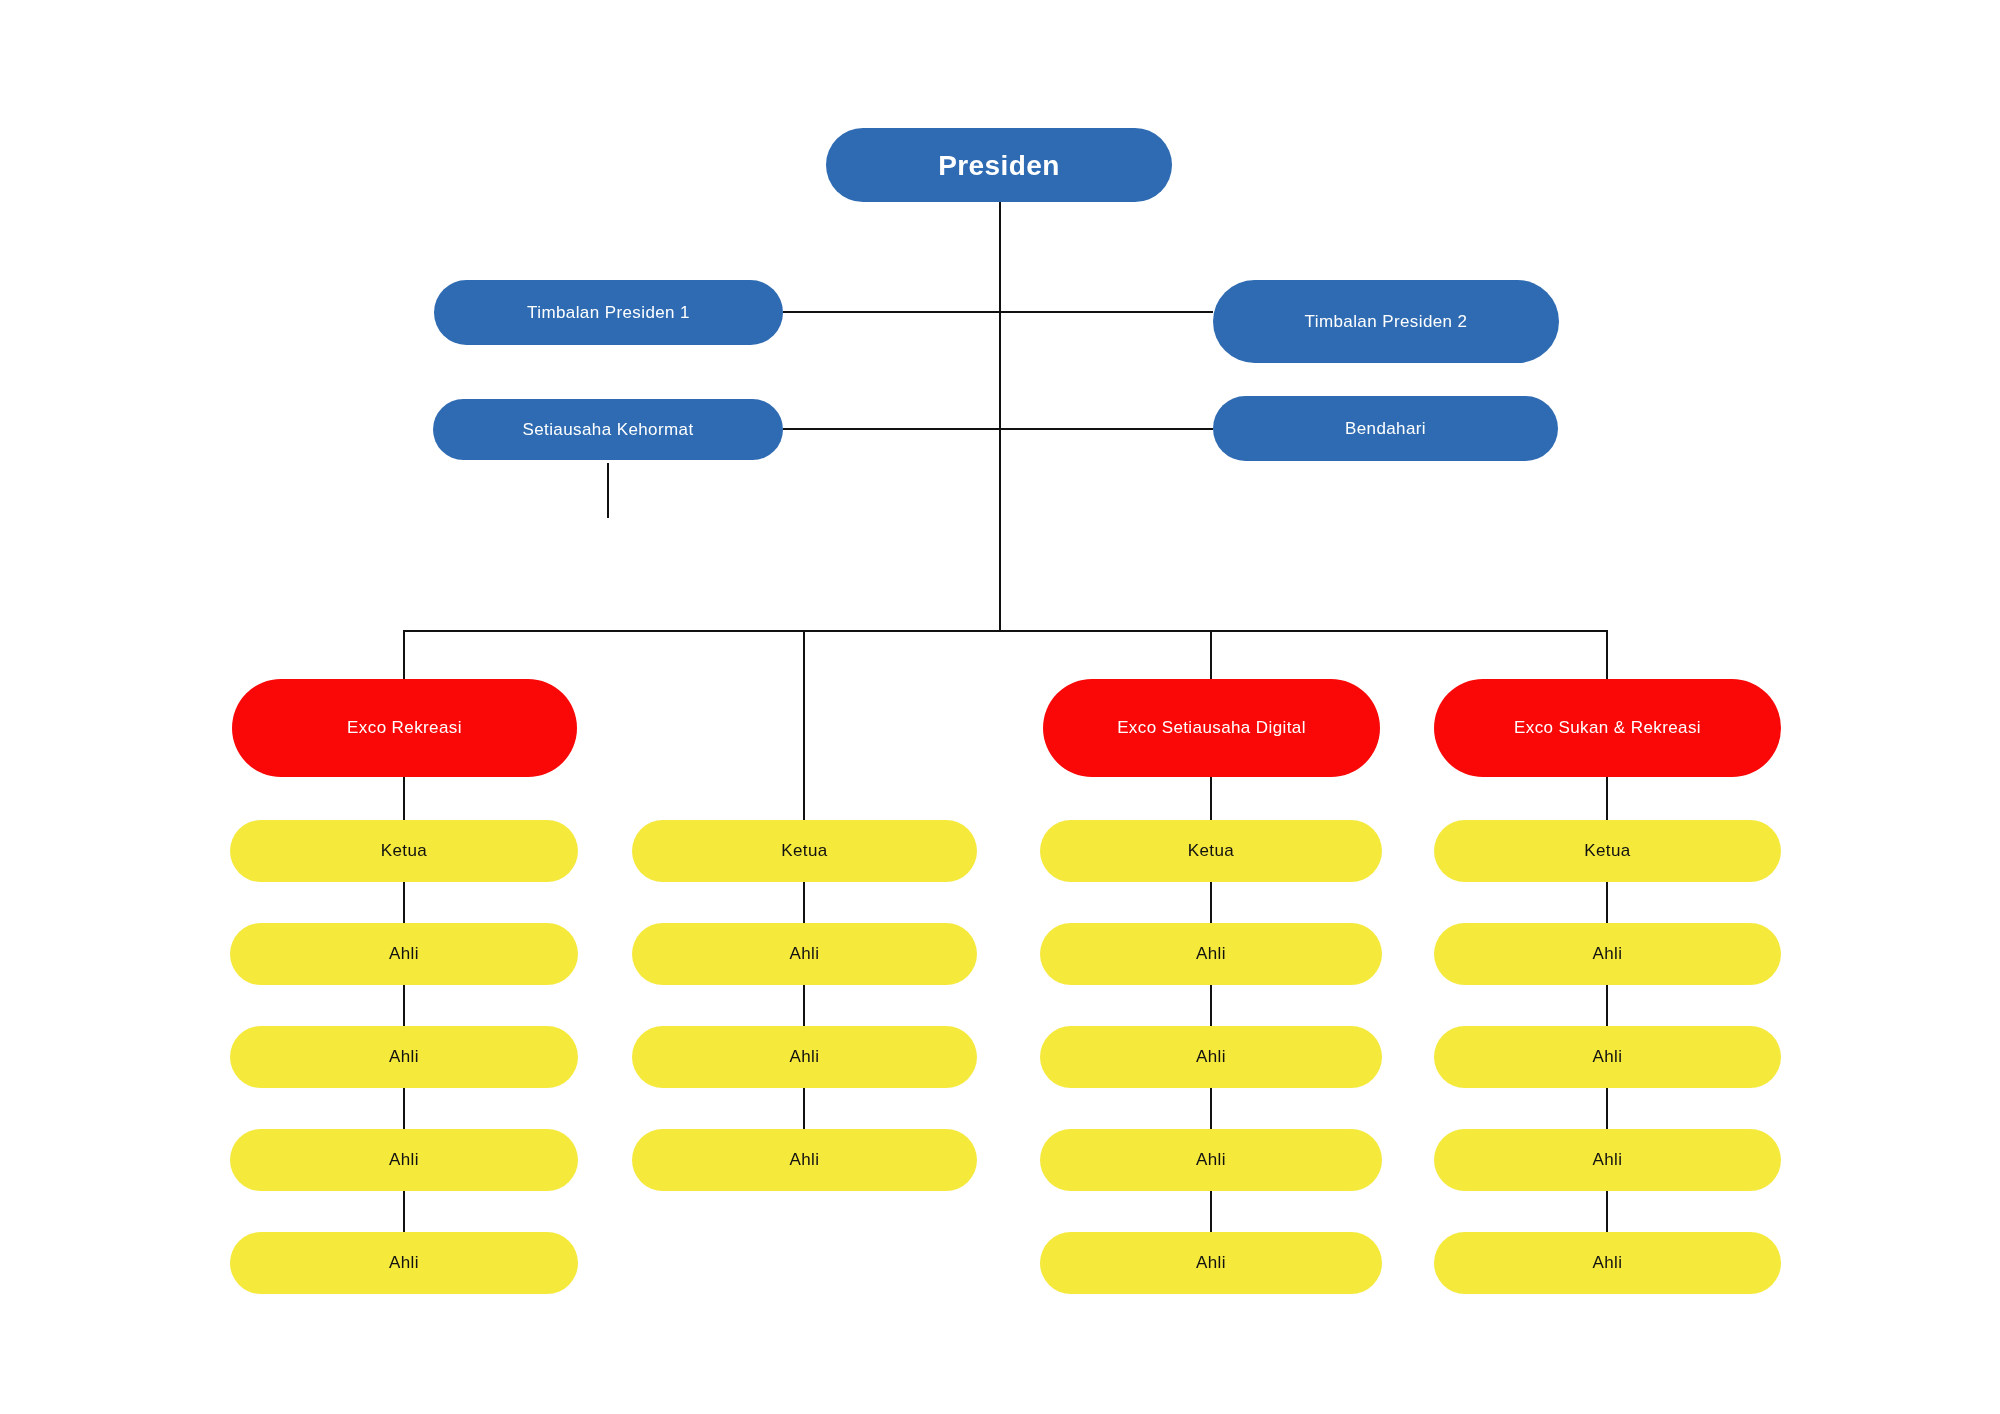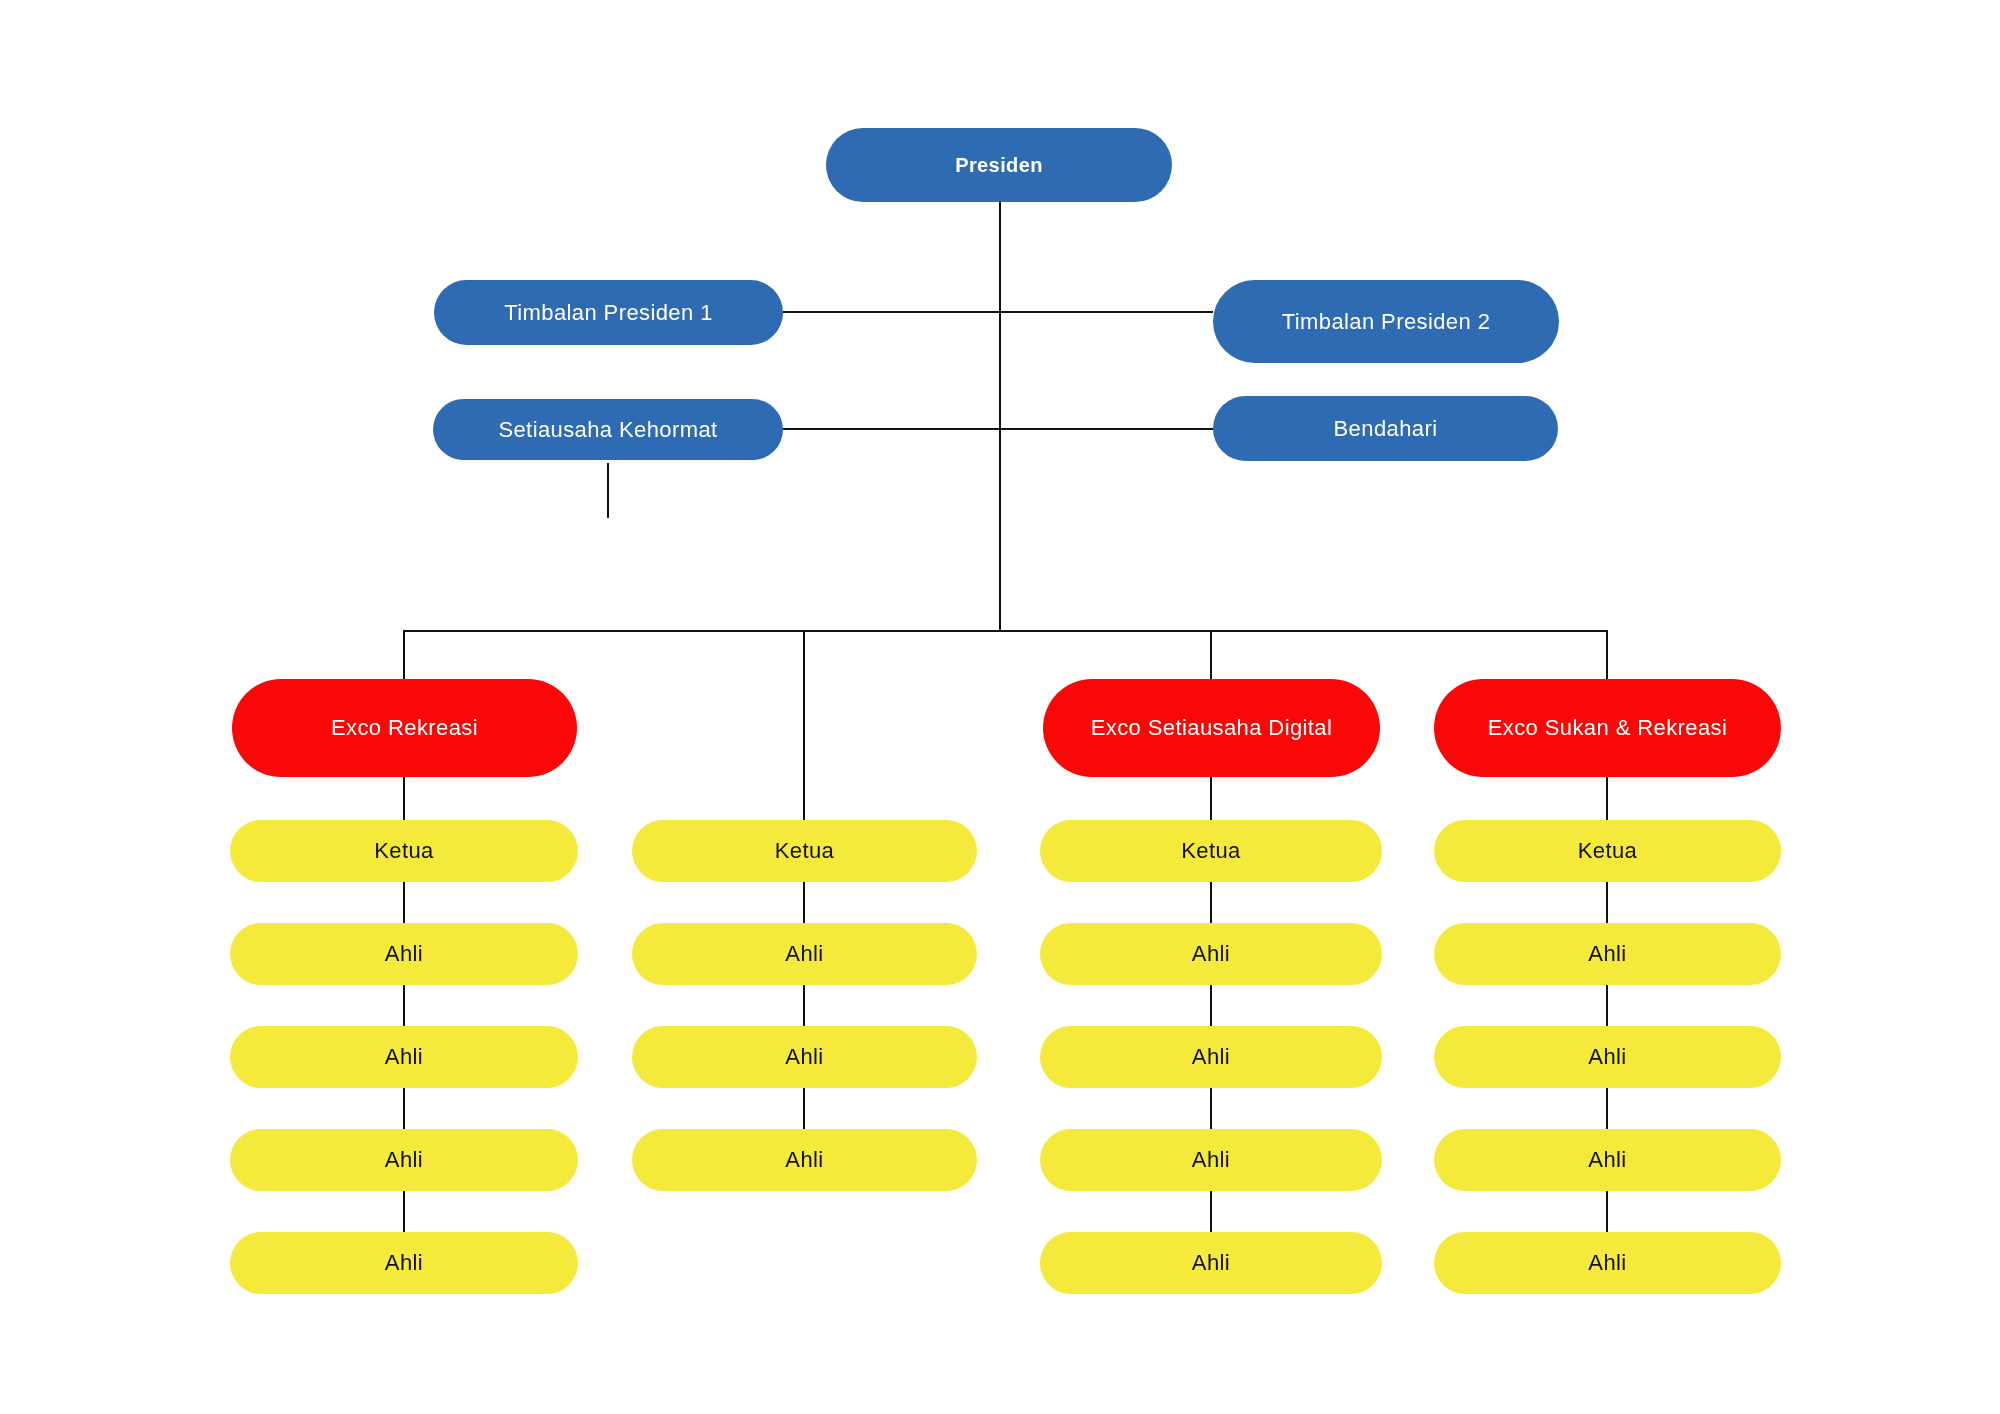--- a/index.html
+++ b/index.html
@@ -15,28 +15,28 @@
   .line.h { height: 2px; }
   .line.v { width: 2px; }
   .node {
     position: absolute;
     z-index: 2;
     display: flex;
     align-items: center;
     justify-content: center;
     text-align: center;
     border-radius: 999px;
-    font-size: 22px;
+    font-size: 17px;
     letter-spacing: 0.4px;
     line-height: 1.25;
   }
   .node.blue   { background: var(--blue, #2e6bb2);  color: var(--text_on_dark, #ffffff); }
   .node.red    { background: var(--red, #fa0808);   color: var(--text_on_dark, #ffffff); }
   .node.yellow { background: var(--yellow, #f5e93c); color: var(--text_on_yellow, #111111); align-items: center; }
-  .node.title  { font-weight: bold; font-size: 20px; }
+  .node.title  { font-weight: bold; font-size: 28px; }
   .node.wrap span { display: inline-block; max-width: 250px; }
 </style>
 </head>
 <body>
 
 <div class="canvas">
 
   <div class="line v" style="left:999px;top:202px;height:428px"></div>
   <div class="line h" style="left:783px;top:311px;width:430px"></div>
   <div class="line h" style="left:783px;top:428px;width:430px"></div>

